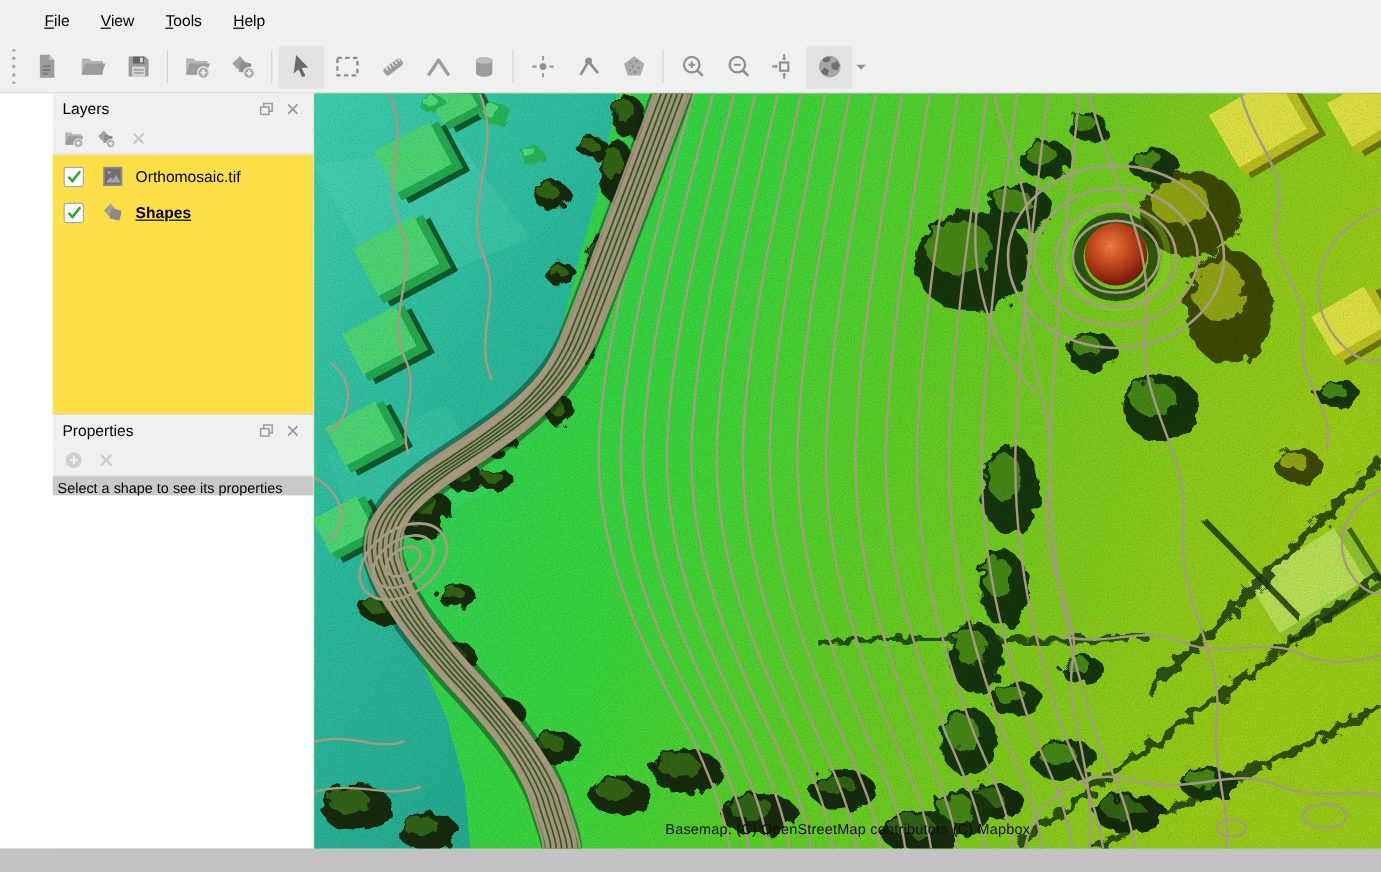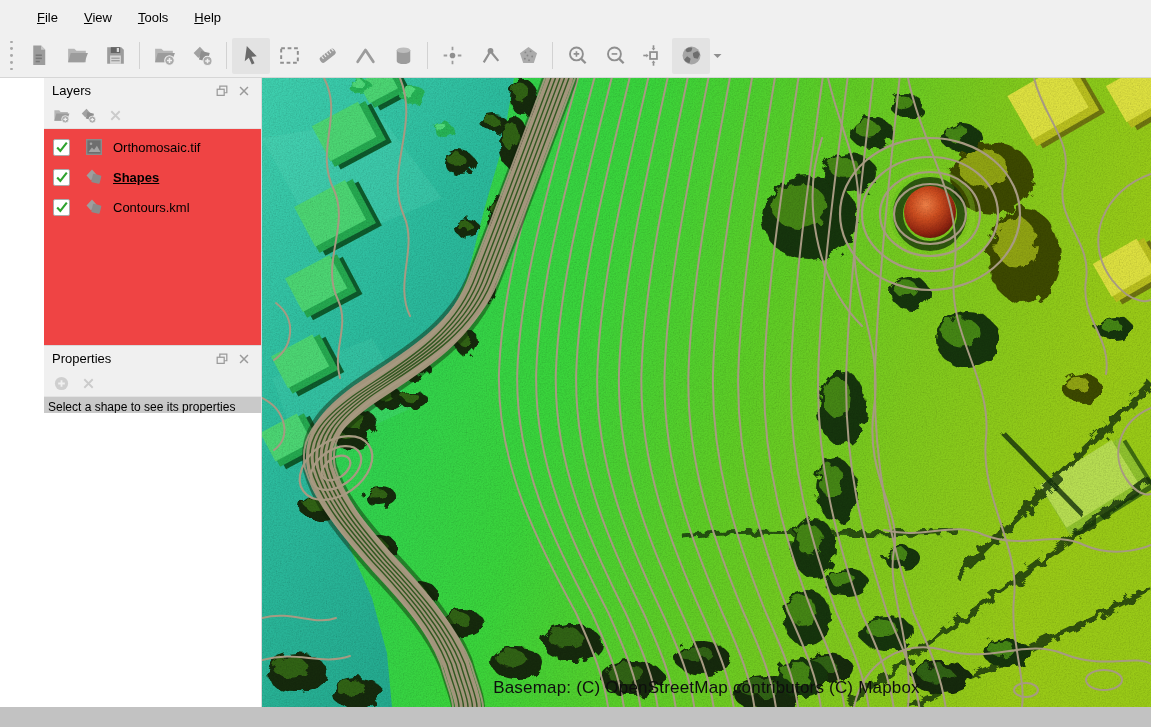--- a/index.html
+++ b/index.html
@@ -28,34 +28,34 @@
   .sidebar { width:262px; flex:0 0 262px; display:flex; flex-direction:column; background:#fff; border-right:1px solid #d9d9d9;padding-left:44px; }
   .panel { display:flex; flex-direction:column; min-height:0; }
   .panel.layers { height:268px; flex:0 0 268px; border-bottom:1px solid #d9d9d9; }
   .panel.props  { flex:1 1 auto; }
   .panel-header { height:25px; background:#f0f0f0; display:flex; align-items:center; padding:0 8px; flex:0 0 auto; }
   .panel-title { flex:1 1 auto; font-size:13px; }
   .win-btn { width:18px; height:18px; border:none; background:transparent; display:flex; align-items:center; justify-content:center; padding:0; margin-left:4px; }
   .panel-tools { height:26px; background:#f0f0f0; display:flex; align-items:center; gap:7px; padding-left:7px; flex:0 0 auto; border-bottom:1px solid #e3e3e3; }
   .ptool { width:20px; height:20px; border:none; background:transparent; display:flex; align-items:center; justify-content:center; padding:0; }
 
-  .layer-list { background:#ef4444; flex:1 1 auto; padding-top:3px; }
+  .layer-list { background:#fde047; flex:1 1 auto; padding-top:3px; }
   .layer-row { height:30px; display:flex; align-items:center; padding-left:9px; }
   .cbx { width:17px; height:17px; background:#fff; border:1px solid #ababab; border-radius:2px; display:flex; align-items:center; justify-content:center; flex:0 0 auto; }
   .layer-ico { width:18px; height:18px; margin-left:15px; flex:0 0 auto; display:flex; }
   .layer-label { margin-left:10px; font-size:13px; }
   .layer-label.bold { font-weight:bold;text-decoration:underline; }
 
   .props-msg { height:16px; background:#c9c9c9; font-size:12px; line-height:20px; padding-left:4px; flex:0 0 auto; }
   .props-body { flex:1 1 auto; background:#fff; }
 
   
   .map { flex:1 1 auto; position:relative; background:#3bd23b; min-width:0; }
   .map svg.terrain { position:absolute; inset:0; width:100%; height:100%; display:block; }
-  .attribution { position:absolute; left:0; right:0; bottom:9px; text-align:center; font-size:17px; color:#0e0e0e; pointer-events:none; letter-spacing:.2px; }
+  .attribution { position:absolute; left:0; right:0; bottom:9px; text-align:center; font-size:12px; color:#0e0e0e; pointer-events:none; letter-spacing:.2px; }
 
   
   .statusbar { height:20px; background:#c2c2c2; flex:0 0 auto; }
 </style>
 </head>
 <body>
 
 <div class="app">
 
   <div class="menubar">
@@ -287,34 +287,20 @@
                   <path d="M2.5 8.5l3.6 4L13.5 3" fill="none" stroke="#2ea32e" stroke-width="2.4"></path>
                 </svg>
               </span>
             <span class="layer-ico">
                 <svg viewBox="0 0 18 18">
                   <path d="M1.5 7.5l5.5-6 4.5 5-5.5 6z" fill="#9e9e9e"></path>
                   <rect x="7" y="6.5" width="8.6" height="8.6" rx="1" fill="#8b8b8b" transform="rotate(14 11.3 10.8)"></rect>
                 </svg>
               </span>
             <span class="layer-label bold">Shapes</span>
-          </div>
-          <div class="layer-row">
-            <span class="cbx">
-                <svg width="14" height="14" viewBox="0 0 16 16">
-                  <path d="M2.5 8.5l3.6 4L13.5 3" fill="none" stroke="#2ea32e" stroke-width="2.4"></path>
-                </svg>
-              </span>
-            <span class="layer-ico">
-                <svg viewBox="0 0 18 18">
-                  <path d="M1.5 7.5l5.5-6 4.5 5-5.5 6z" fill="#9e9e9e"></path>
-                  <rect x="7" y="6.5" width="8.6" height="8.6" rx="1" fill="#8b8b8b" transform="rotate(14 11.3 10.8)"></rect>
-                </svg>
-              </span>
-            <span class="layer-label">Contours.kml</span>
           </div>
         </div>
       </div>
 
       <div class="panel props">
         <div class="panel-header">
           <span class="panel-title">Properties</span>
           <button class="win-btn">
               <svg width="14" height="14" viewBox="0 0 16 16">
                 <g fill="none" stroke="#9a9a9a" stroke-width="1.4">

